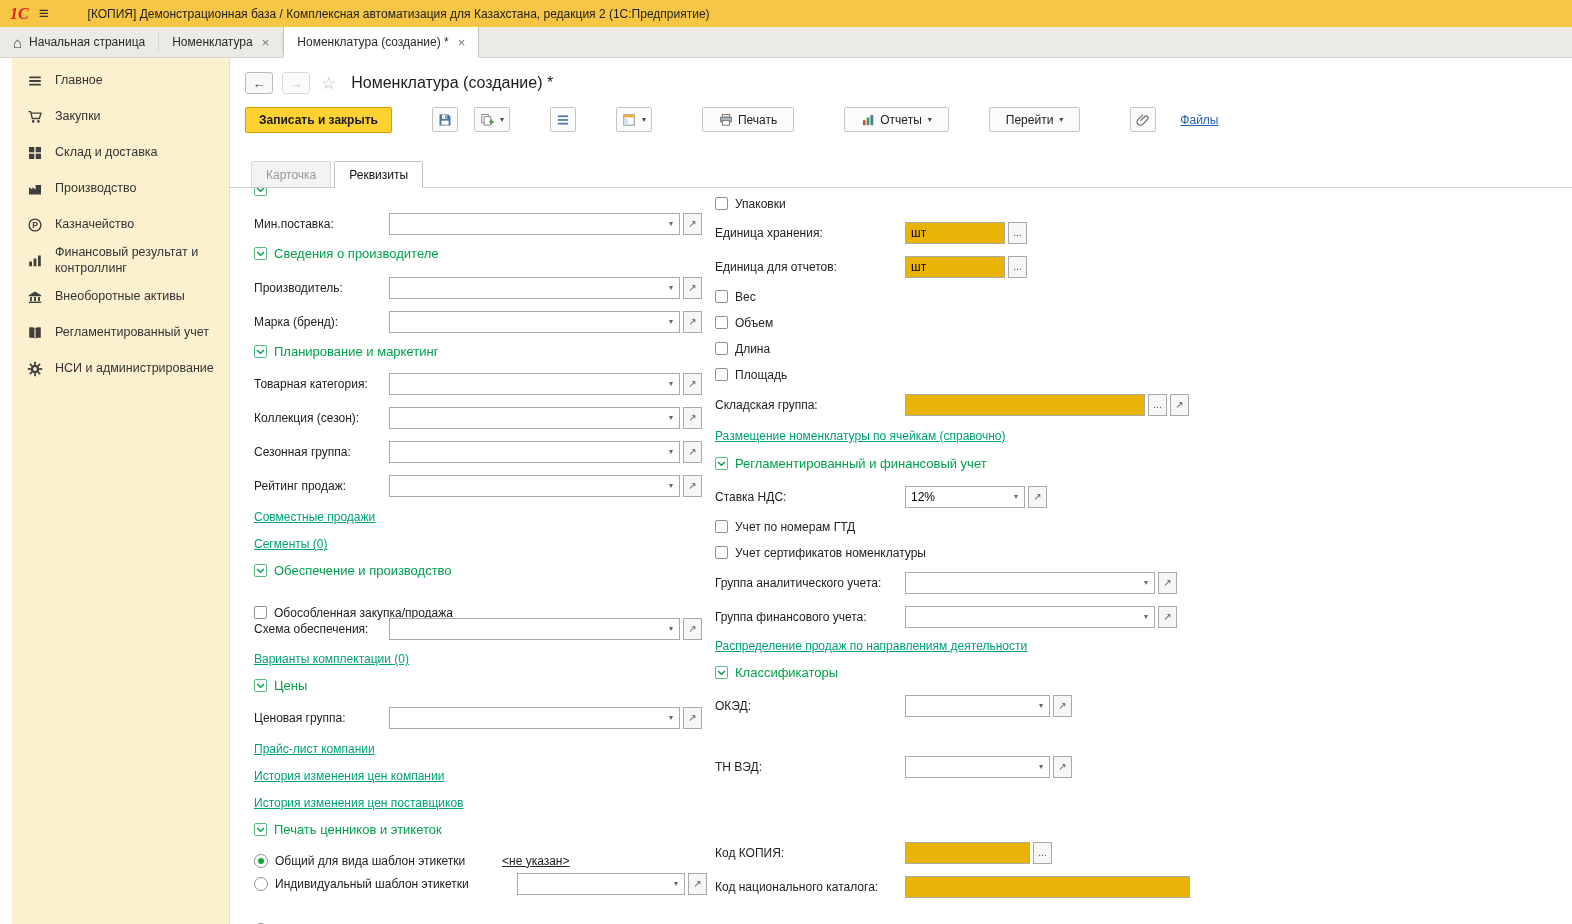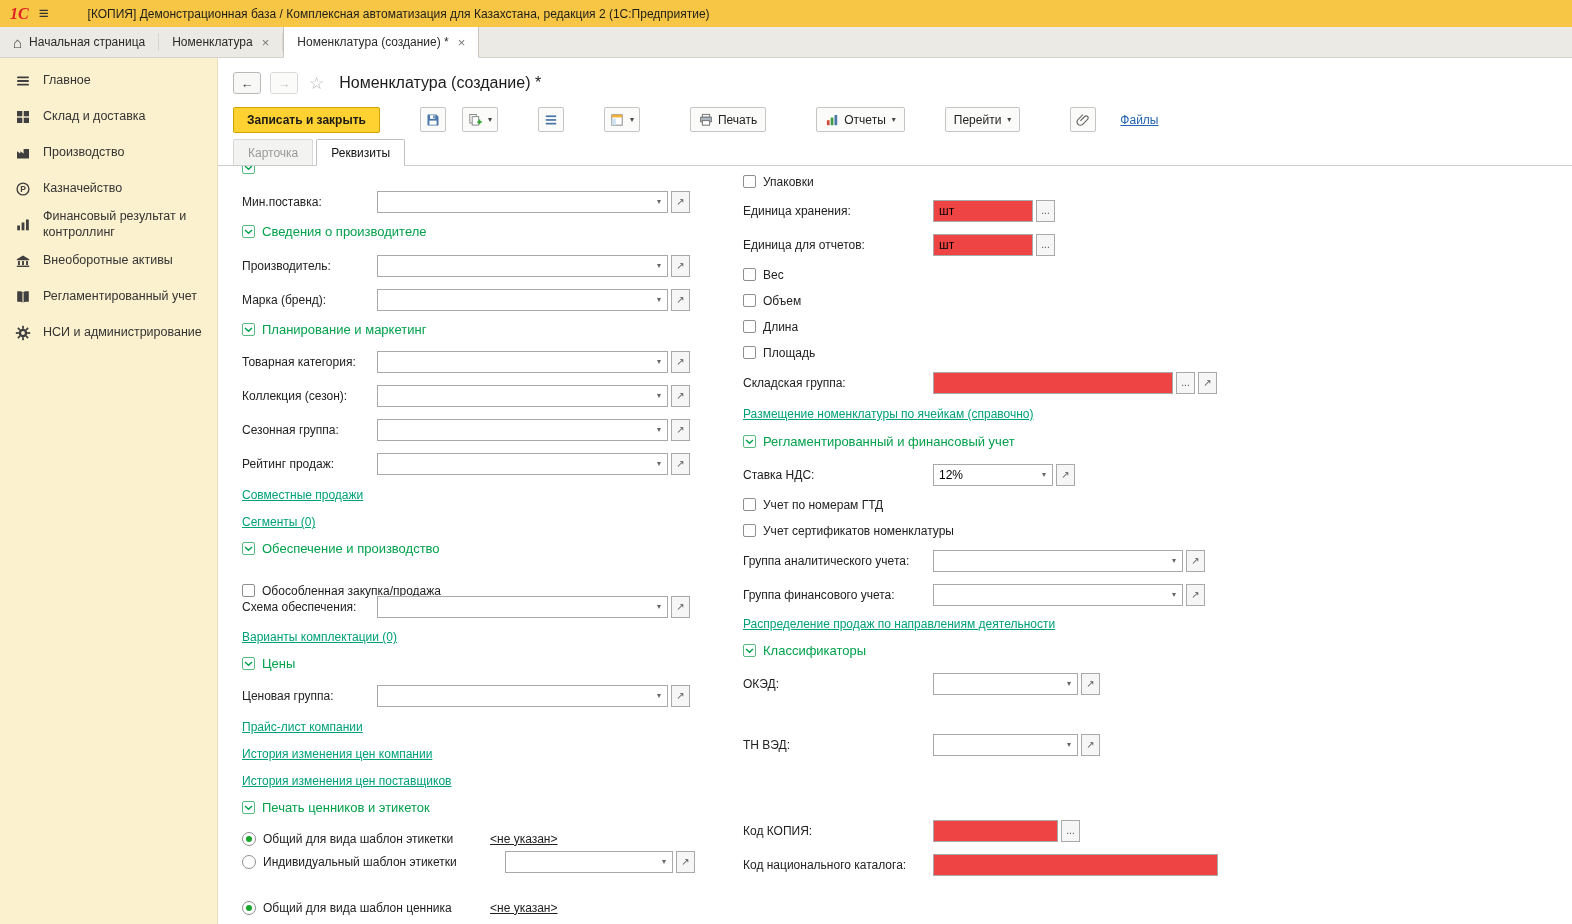--- a/index.html
+++ b/index.html
@@ -22,72 +22,72 @@
   
   .tabbar{height:31px;background:#ECEAE5;display:flex;align-items:stretch;border-bottom:1px solid #D5D2CB;}
   .tab{display:flex;align-items:center;gap:7px;padding:0 13px;font-size:12px;color:#2a2a2a;cursor:pointer;white-space:nowrap;}
   .tab .close{color:#777;font-size:13px;margin-left:2px;cursor:pointer;line-height:1;}
   .tab.active{background:#fff;border-left:1px solid #C9C5BE;border-right:1px solid #C9C5BE;margin-bottom:-1px;border-bottom:1px solid #fff;}
   .vsep{width:1px;background:#D8D5CE;margin:6px 0;flex:none;}
   .home-ico{font-size:15px;color:#3c3c3c;line-height:1;}
 
   
   .bodyrow{display:flex;height:866px;}
-  .sidebar{width:218px;background:#FCF1CE;flex:none;padding-top:5px;border-right:1px solid #EADFB9;}
+  .sidebar{width:218px;background:#FCF1CE;flex:none;padding-top:5px;border-right:1px solid #EADFB9;margin-left:12px;}
   .sitem{display:flex;align-items:center;gap:11px;padding:2px 6px 2px 14px;min-height:36px;
          font-size:12.5px;color:#333;cursor:pointer;line-height:1.25;}
   .sico{width:18px;flex:none;display:flex;justify-content:center;}
   .main{flex:1;display:flex;flex-direction:column;background:#fff;min-width:0;}
 
   
   .navrow{display:flex;align-items:center;gap:9px;padding-left:15px;margin-top:11px;height:28px;flex:none;}
   .nav-btn{width:28px;height:22px;border:1px solid #b9b9b9;border-radius:3px;background:#f8f8f7;
            display:flex;align-items:center;justify-content:center;font-size:13px;color:#444;cursor:pointer;}
   .nav-btn.disabled{color:#c7c7c7;border-color:#d9d9d9;background:#fbfbfa;}
   .star{font-size:17px;color:#b3b3b3;cursor:pointer;margin:0 2px;line-height:1;}
   .ptitle{font-size:16px;font-weight:400;color:#1c1c1c;margin:0 0 0 4px;white-space:nowrap;}
 
   
   .toolbar{display:flex;align-items:center;gap:16px;padding-left:15px;margin-top:9px;height:27px;flex:none;}
   .btn-primary{background:#FFD232;border:1px solid #D3A400;border-radius:2px;height:26px;padding:0 13px;
                font-weight:bold;font-size:12px;color:#1a1a1a;display:flex;align-items:center;cursor:pointer;}
-  .tbtn{background:#fbfbfa;border:1px solid #c5c5c5;border-radius:2px;height:25px;padding:0 8px;
+  .tbtn{background:#fbfbfa;border:1px solid #c5c5c5;border-radius:2px;height:25px;padding:0 16px;
         display:flex;align-items:center;gap:5px;font-size:12px;color:#222;cursor:pointer;}
   .tbtn.icon{padding:0 5px;}
   .dd{font-size:8px;color:#444;margin-left:1px;}
   .tgap{width:8px;flex:none;}
   .tgap.wide{width:18px;}
   .link-btn{font-size:12px;color:#2264ae;text-decoration:underline;margin-left:8px;cursor:pointer;white-space:nowrap;}
 
   
-  .ftabs{display:flex;padding-left:15px;margin-top:6px;border-bottom:1px solid #cdcdcd;height:27px;align-items:flex-end;flex:none;}
+  .ftabs{display:flex;padding-left:21px;margin-top:28px;border-bottom:1px solid #cdcdcd;height:27px;align-items:flex-end;flex:none;}
   .ftab{height:26px;display:flex;align-items:center;padding:0 14px;font-size:12px;border:1px solid #d8d8d8;border-bottom:none;
         margin-right:3px;background:#f3f3f2;color:#9a9a9a;cursor:pointer;border-radius:2px 2px 0 0;}
   .ftab.active{background:#fff;color:#111;border-color:#c2c2c2;position:relative;}
   .ftab.active::after{content:"";position:absolute;left:0;right:0;bottom:-1px;height:1px;background:#fff;}
 
   
   .form{position:relative;flex:1;overflow:hidden;}
   .col-left{position:absolute;left:24px;top:0;bottom:-20px;width:455px;}
-  .col-right{position:absolute;left:485px;top:0;bottom:0;width:580px;margin-left:40px;}
+  .col-right{position:absolute;left:485px;top:0;bottom:0;width:580px;}
 
   .sec{position:absolute;left:0;display:flex;align-items:center;gap:7px;color:#00A14B;font-size:13px;cursor:pointer;white-space:nowrap;height:17px;}
   .sec-ico{width:13px;height:13px;border:1px solid #57BB81;border-radius:2px;display:flex;align-items:center;justify-content:center;background:#fff;flex:none;}
   .lnk{position:absolute;left:0;font-size:12px;color:#00A179;text-decoration:underline;cursor:pointer;white-space:nowrap;height:14px;}
 
   .frow{position:absolute;left:0;display:flex;align-items:center;height:23px;white-space:nowrap;}
   .lbl{font-size:12px;color:#222;flex:none;}
   .col-left .lbl{width:135px;}
   .col-right .lbl{width:190px;}
 
   .combo{display:flex;align-items:center;height:22px;background:#fff;border:1px solid #a9a9a9;}
   .combo .val{flex:1;padding:0 5px;font-size:12px;color:#000;overflow:hidden;}
   .combo .drop{width:16px;height:100%;display:flex;align-items:center;justify-content:center;font-size:8px;color:#666;cursor:pointer;}
   .w291{width:291px;}
-  .tinput{display:flex;align-items:center;height:22px;background:#ef4444;border:1px solid #a9a9a9;}
+  .tinput{display:flex;align-items:center;height:22px;background:#eab308;border:1px solid #a9a9a9;}
   .tinput .val{padding:0 5px;font-size:12px;color:#000;}
   .sq-btn{width:19px;height:22px;margin-left:3px;border:1px solid #a9a9a9;background:#f6f6f6;display:flex;align-items:center;
           justify-content:center;cursor:pointer;font-size:10px;color:#555;flex:none;}
   .sq-btn .g{line-height:1;}
 
   .cbrow{position:absolute;left:0;display:flex;align-items:center;gap:7px;cursor:pointer;height:15px;}
   .cb{width:13px;height:13px;border:1px solid #8f8f8f;background:#fff;border-radius:2px;flex:none;}
   .cbl{font-size:12px;color:#222;white-space:nowrap;}
 
   .radio{width:14px;height:14px;border:1px solid #8f8f8f;border-radius:50%;background:#fff;flex:none;position:relative;margin-right:7px;}
@@ -137,20 +137,30 @@
                 <rect x="2" y="7.1" width="12" height="1.8" rx=".9"></rect>
                 <rect x="2" y="10.8" width="12" height="1.8" rx=".9"></rect>
               </g>
             </svg>
           </span>
         <span class="slabel">Главное</span>
       </div>
       <div class="sitem">
         <span class="sico">
             <svg width="16" height="16" viewBox="0 0 16 16">
+              <path d="M1.5 2.6h2.1l1.7 6.9h7l1.7-5.4H4.5" fill="none" stroke="#3f3f3f" stroke-width="1.3"></path>
+              <circle cx="6.2" cy="12.4" r="1.3" fill="#3f3f3f"></circle>
+              <circle cx="11.4" cy="12.4" r="1.3" fill="#3f3f3f"></circle>
+            </svg>
+          </span>
+        <span class="slabel">Закупки</span>
+      </div>
+      <div class="sitem">
+        <span class="sico">
+            <svg width="16" height="16" viewBox="0 0 16 16">
               <g fill="#3f3f3f">
                 <rect x="2" y="2" width="5.3" height="5.3"></rect>
                 <rect x="8.7" y="2" width="5.3" height="5.3"></rect>
                 <rect x="2" y="8.7" width="5.3" height="5.3"></rect>
                 <rect x="8.7" y="8.7" width="5.3" height="5.3"></rect>
               </g>
             </svg>
           </span>
         <span class="slabel">Склад и доставка</span>
       </div>

